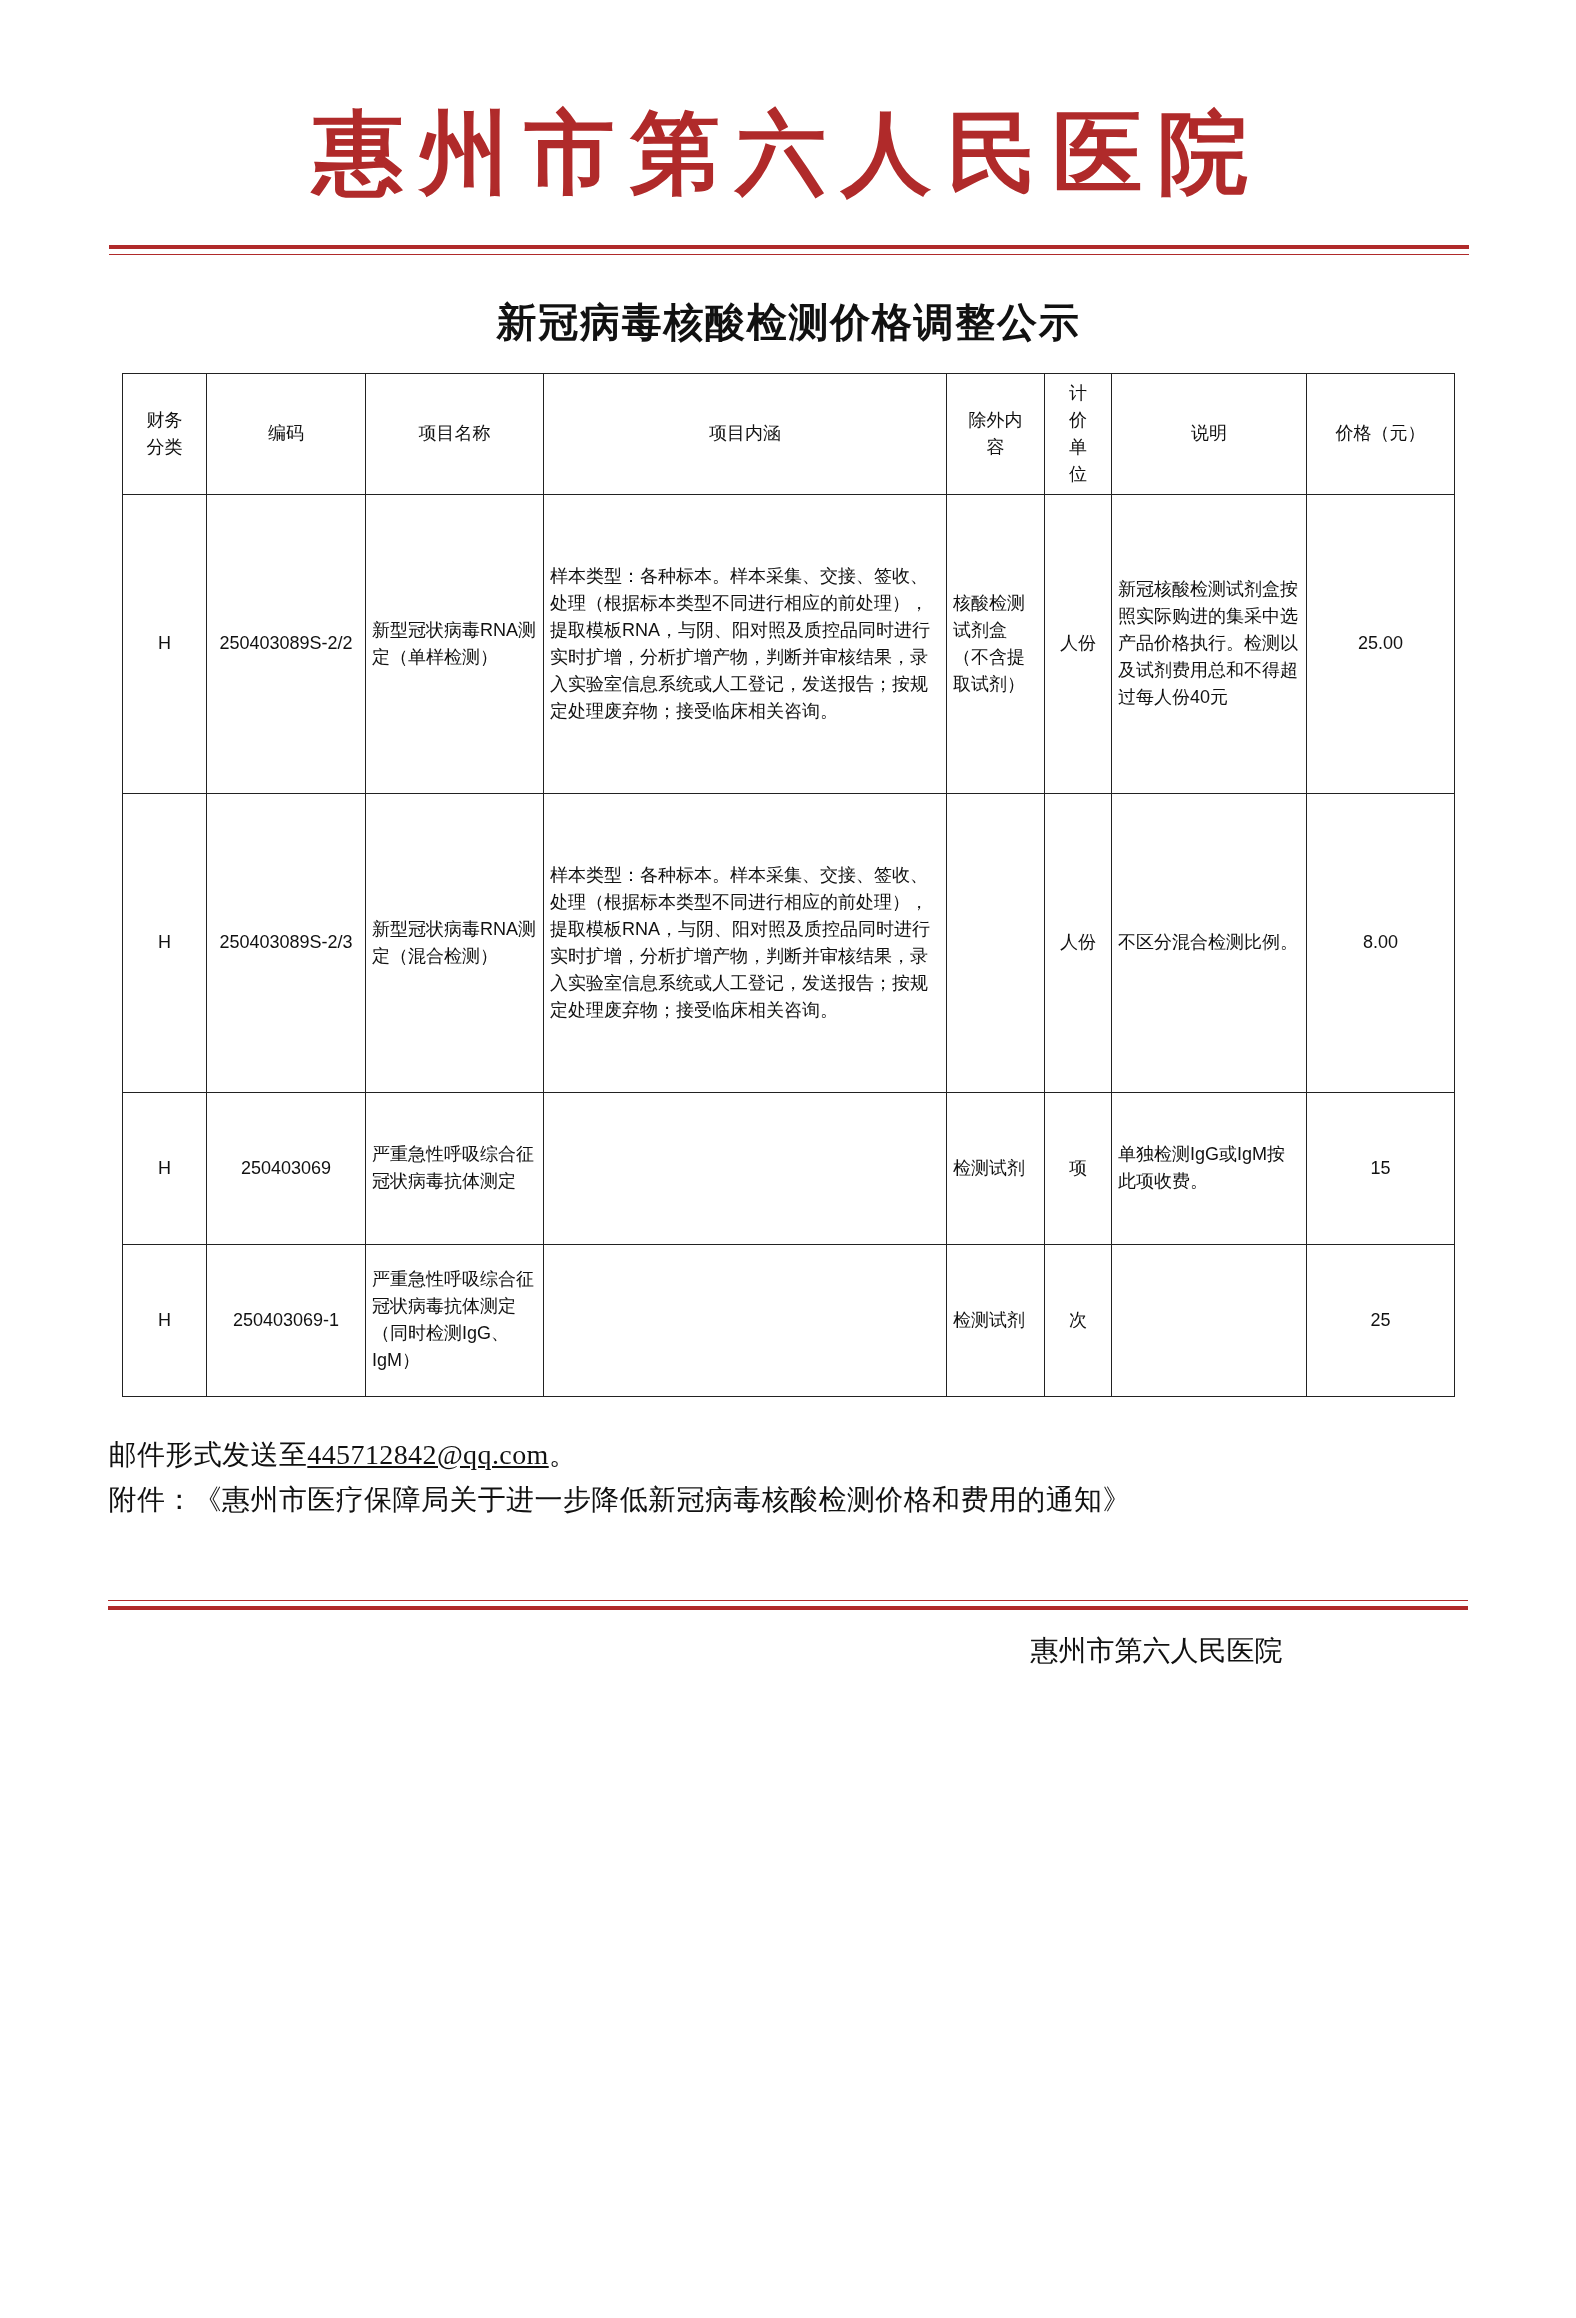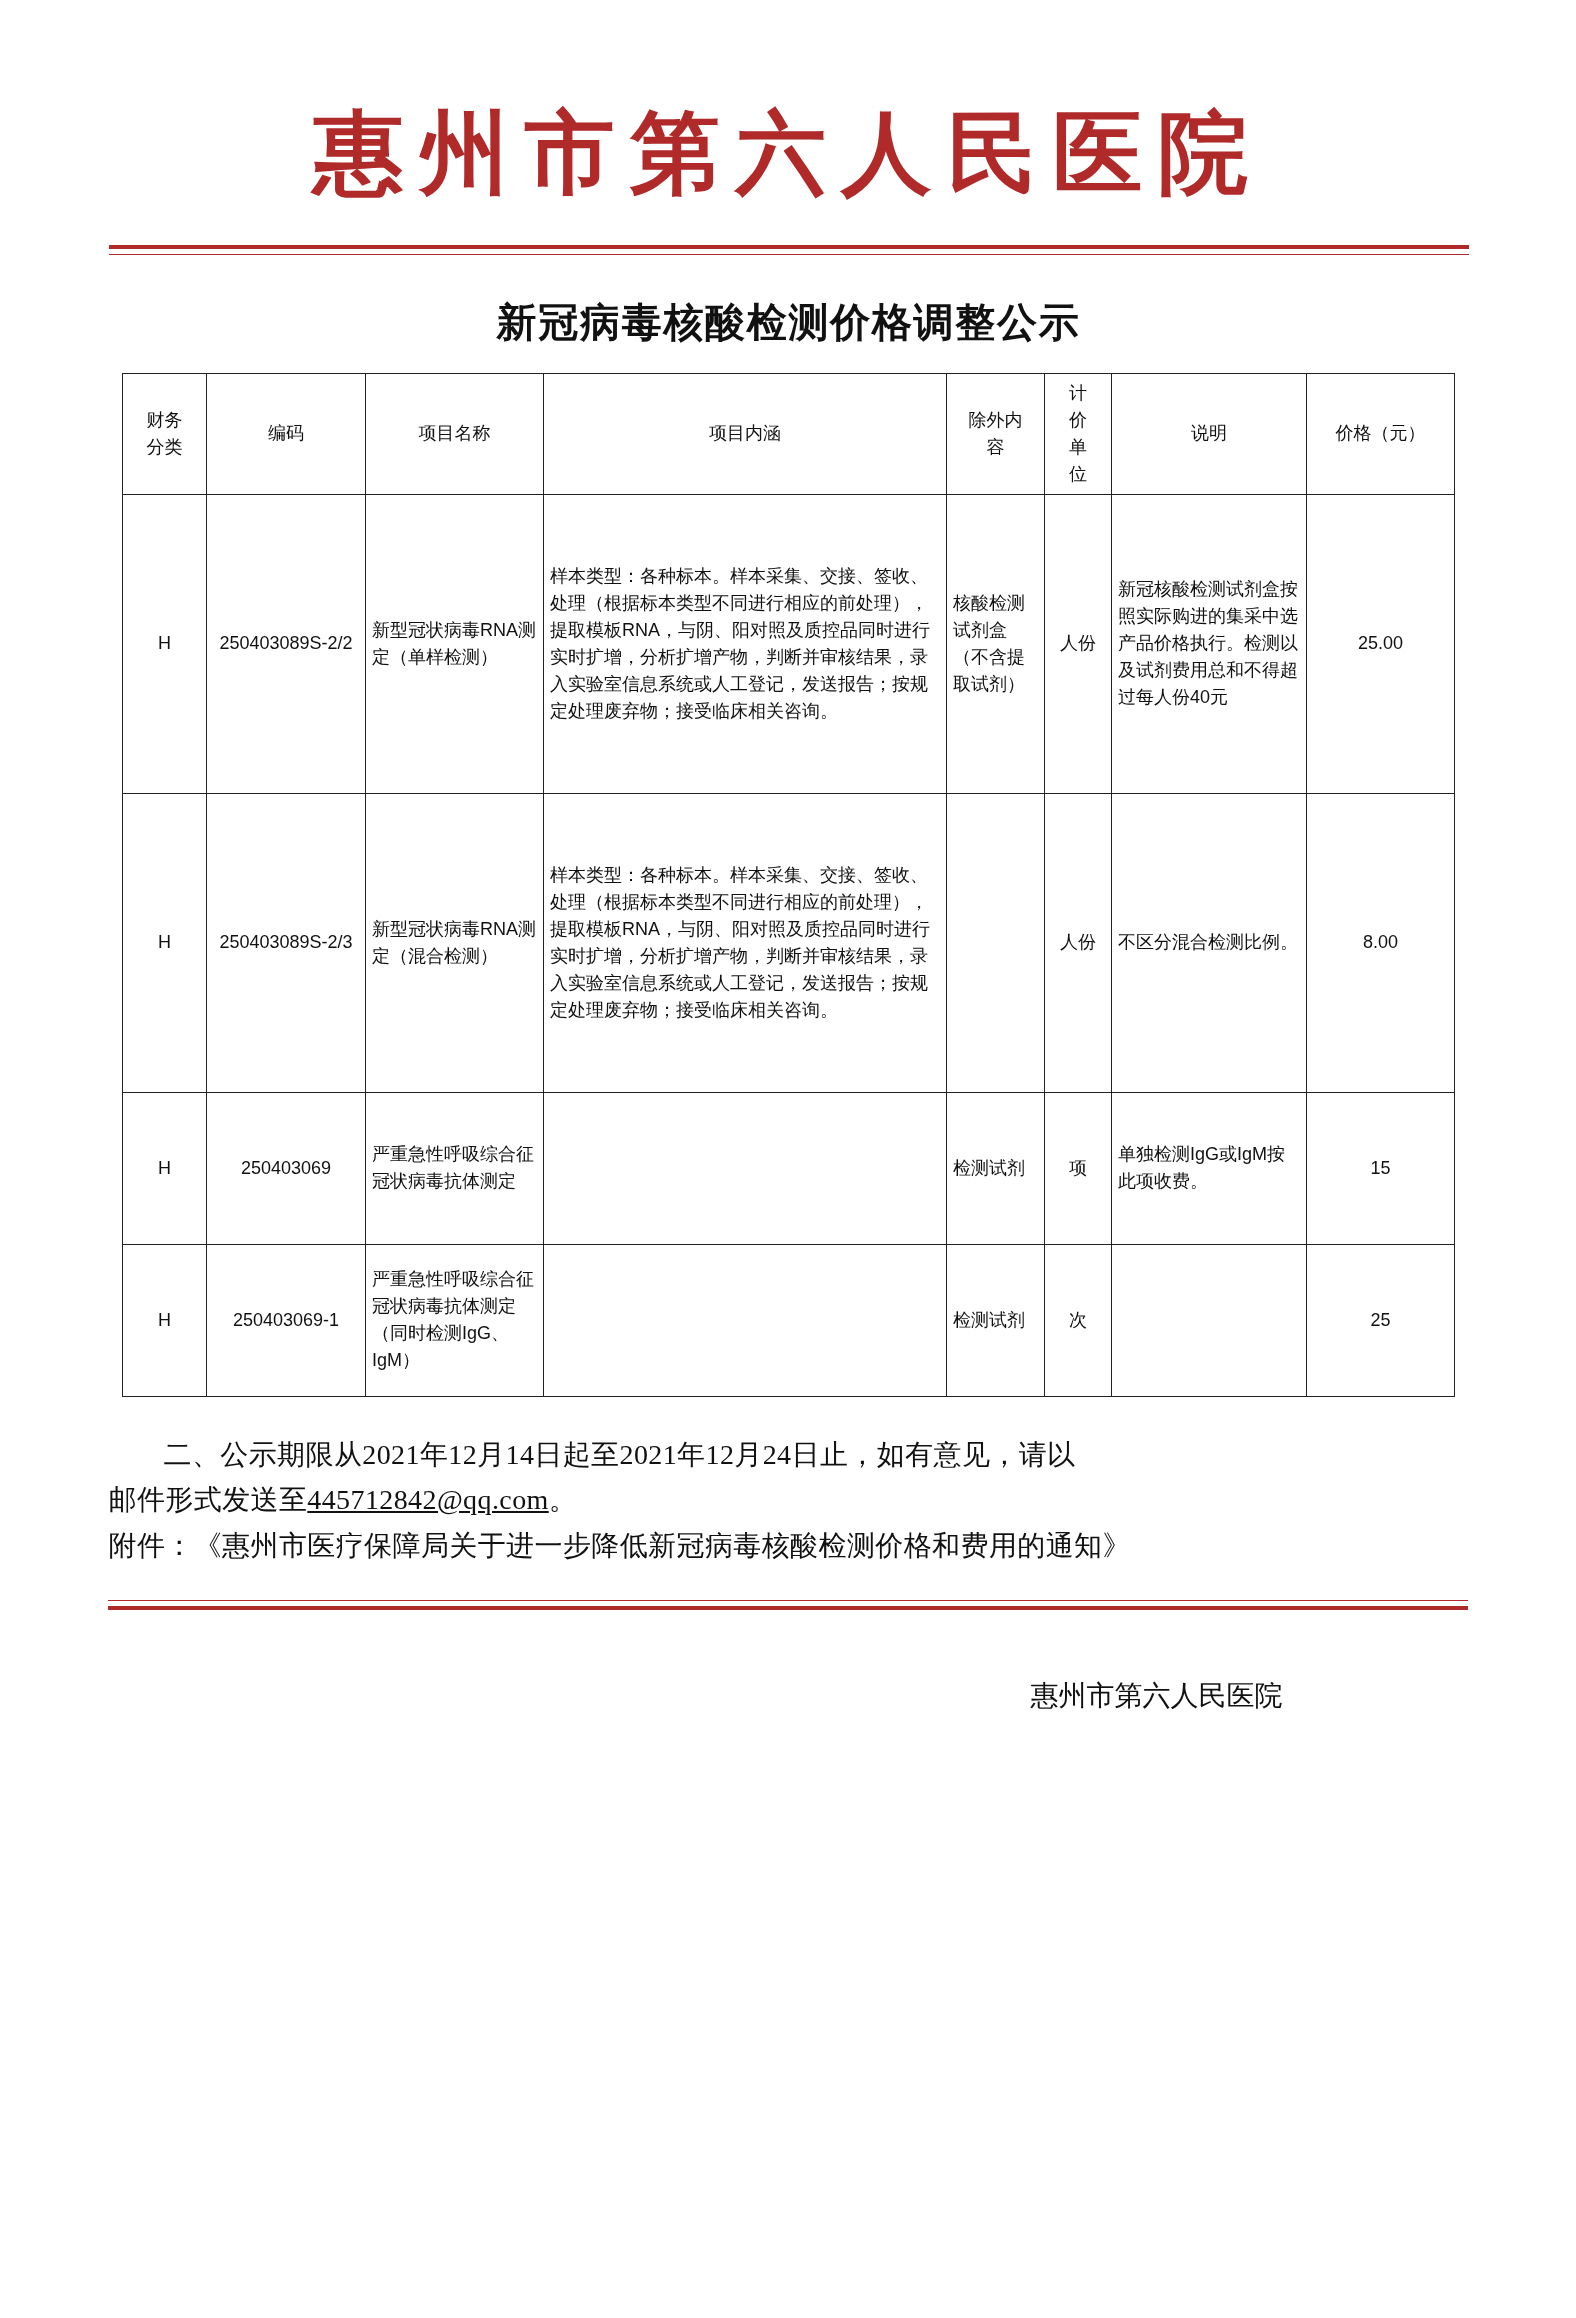--- a/index.html
+++ b/index.html
@@ -282,21 +282,20 @@
           <td class="body-text"></td>
           <td class="body-text">检测试剂</td>
           <td class="center">次</td>
           <td class="body-text"></td>
           <td class="center">25</td>
         </tr>
       </tbody>
     </table>
 
     <div class="tail">
-      <p class="indent">二、公示期限从2021年12月14日起至2021年12月24日止，如有意见，请以</p>
       <p><span>邮件形式发送至</span><span class="u">445712842@qq.com</span><span>。</span></p>
       <p>附件：《惠州市医疗保障局关于进一步降低新冠病毒核酸检测价格和费用的通知》</p>
     </div>
 
     <div class="sign">
       <div>惠州市第六人民医院</div>
     </div>
   </div>
 
   <div class="seal">

